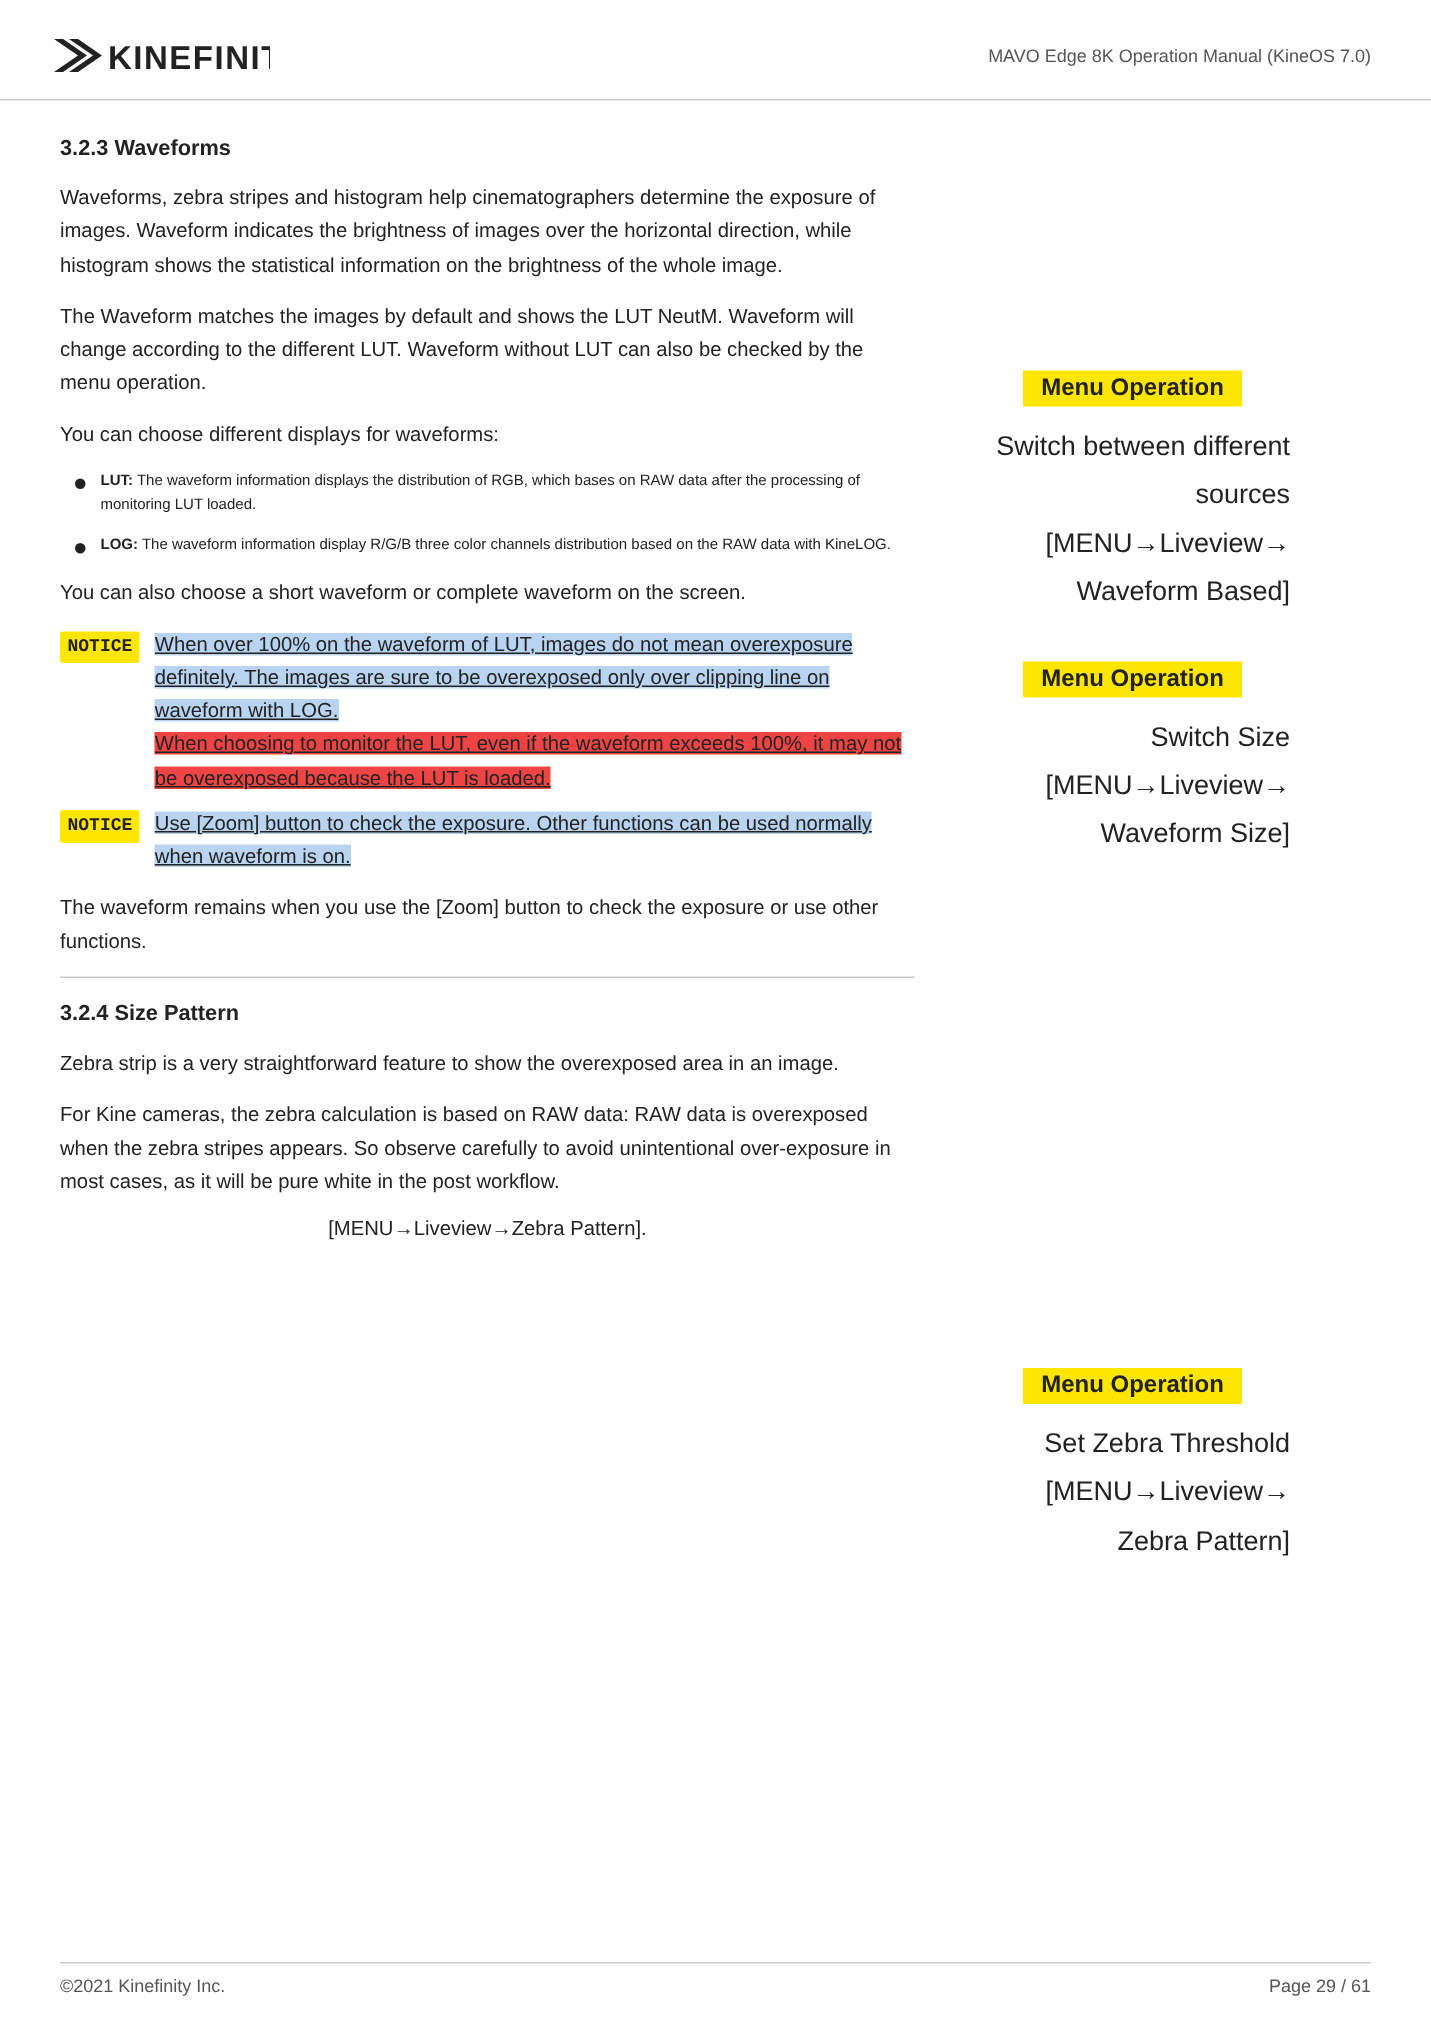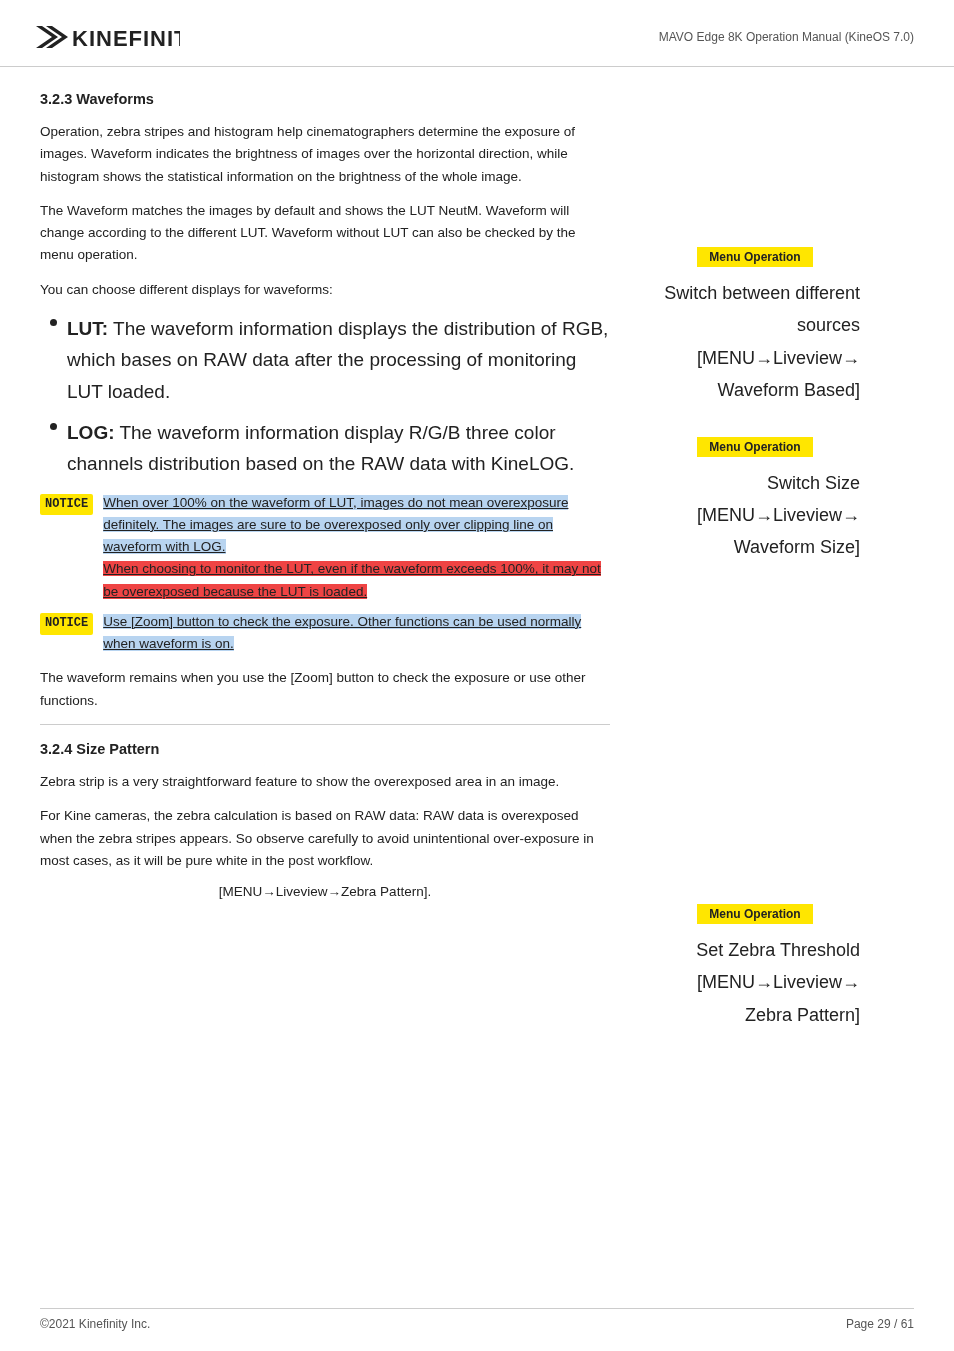--- a/index.html
+++ b/index.html
@@ -75,21 +75,21 @@
     .bullet-list {
       list-style: none;
       margin: 0 0 12px 10px;
       padding: 0;
     }
 
     .bullet-list li {
       display: flex;
       align-items: flex-start;
       margin-bottom: 10px;
-      font-size: 19px;
+      font-size: 10px;
       line-height: 1.65;
     }
 
     .bullet-dot {
       width: 7px;
       height: 7px;
       border-radius: 50%;
       background: #222;
       flex-shrink: 0;
       margin-top: 6px;
@@ -131,21 +131,21 @@
     
     .menu-op-box {
       margin-bottom: 30px;
       text-align: center;
     }
 
     .menu-op-label {
       display: inline-block;
       background: #FFE600;
       color: #222;
-      font-size: 12px;
+      font-size: 16px;
       font-weight: 700;
       padding: 3px 12px;
       margin-bottom: 10px;
     }
 
     .menu-op-content {
       font-size: 18px;
       line-height: 1.8;
       color: #222;
       text-align: right;
@@ -197,41 +197,42 @@
     <div class="header-subtitle">MAVO Edge 8K Operation Manual (KineOS 7.0)</div>
   </div>
 
   <div class="content-area">
 
     <div class="main-column">
 
       <div>
         <div class="section-heading">3.2.3 Waveforms</div>
 
-        <p class="body-text">Operation, zebra stripes and histogram help cinematographers determine the exposure of images. Waveform indicates the brightness of images over the horizontal direction, while histogram shows the statistical information on the brightness of the whole image.</p>
+        <p class="body-text">Waveforms, zebra stripes and histogram help cinematographers determine the exposure of images. Waveform indicates the brightness of images over the horizontal direction, while histogram shows the statistical information on the brightness of the whole image.</p>
         <p class="body-text">The Waveform matches the images by default and shows the LUT NeutM. Waveform will change according to the different LUT. Waveform without LUT can also be checked by the menu operation.</p>
         <p class="body-text">You can choose different displays for waveforms:</p>
 
         <ul class="bullet-list">
           <li>
             <span class="bullet-dot"></span>
             <span class="bullet-text">
               <strong>LUT:</strong>
               <span> </span><span>The waveform information displays the distribution of RGB, which bases on RAW data after the processing of monitoring LUT loaded.</span>
             </span>
           </li>
           <li>
             <span class="bullet-dot"></span>
             <span class="bullet-text">
               <strong>LOG:</strong>
               <span> </span><span>The waveform information display R/G/B three color channels distribution based on the RAW data with KineLOG.</span>
             </span>
           </li>
         </ul>
 
+        <p class="body-text">You can also choose a short waveform or complete waveform on the screen.</p>
 
         <div class="notice-block">
           <span class="notice-label">NOTICE</span>
           <span class="notice-text">
             <span style="background:#b8d4f0;">When over 100% on the waveform of LUT, images do not mean overexposure definitely. The images are sure to be overexposed only over clipping line on waveform with LOG.</span>
             <br>
             <span style="background:#ef4444;">When choosing to monitor the LUT, even if the waveform exceeds 100%, it may not be overexposed because the LUT is loaded.</span>
           </span>
         </div>
 

